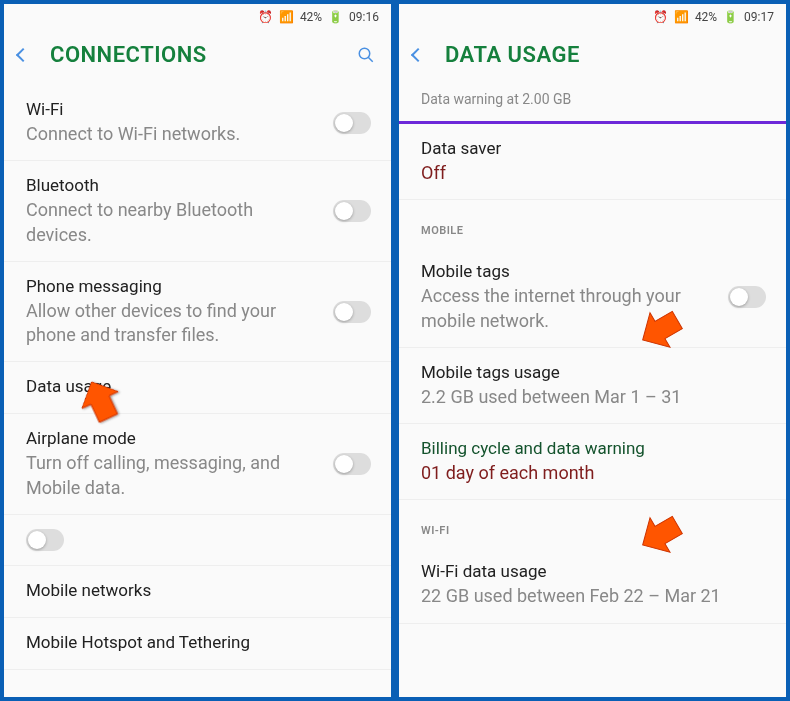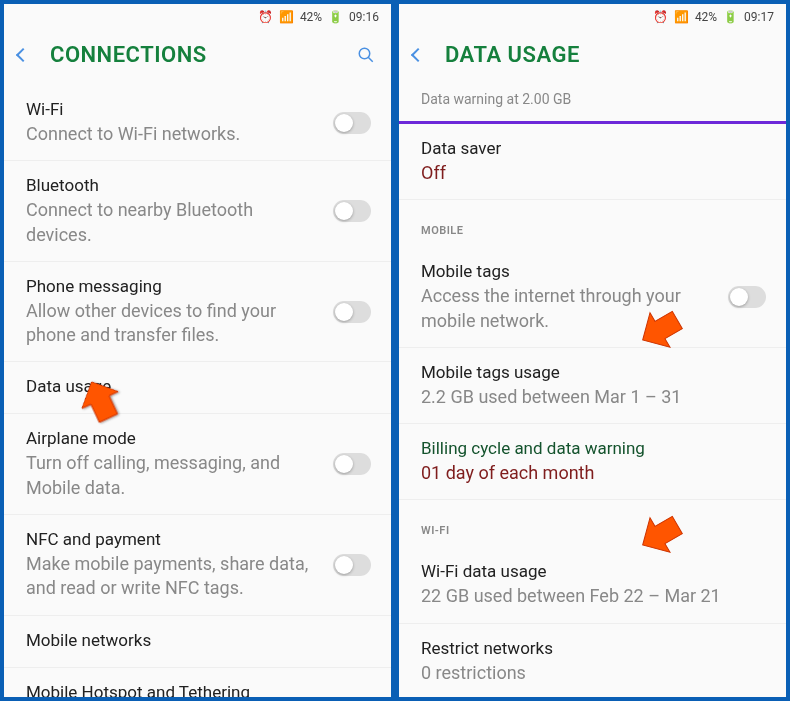--- a/index.html
+++ b/index.html
@@ -162,24 +162,20 @@
       </div>
     </div>
     <div class="item">
       <div class="item-text">
         <div class="item-title">Airplane mode</div>
         <div class="item-sub">Turn off calling, messaging, and Mobile data.</div>
       </div>
       <div class="toggle"></div>
     </div>
     <div class="item">
-      <div class="item-text">
-        <div class="item-title">NFC and payment</div>
-        <div class="item-sub">Make mobile payments, share data, and read or write NFC tags.</div>
-      </div>
       <div class="toggle"></div>
     </div>
     <div class="item">
       <div class="item-text">
         <div class="item-title">Mobile networks</div>
       </div>
     </div>
     <div class="item">
       <div class="item-text">
         <div class="item-title">Mobile Hotspot and Tethering</div>
@@ -226,26 +222,20 @@
       <div class="item-text">
         <div class="item-title" style="color:#14532d">Billing cycle and data warning</div>
         <div class="item-sub accent">01 day of each month</div>
       </div>
     </div>
     <div class="section-header">WI-FI</div>
     <div class="item">
       <div class="item-text">
         <div class="item-title">Wi-Fi data usage</div>
         <div class="item-sub">22 GB used between Feb 22 – Mar 21</div>
-      </div>
-    </div>
-    <div class="item">
-      <div class="item-text">
-        <div class="item-title">Restrict networks</div>
-        <div class="item-sub">0 restrictions</div>
       </div>
     </div>
   </div>
 </div>
 
 <svg class="arrow" style="left:75px; top:375px;" viewBox="0 0 50 50">
   <defs>
       <filter id="s1">
         <feDropShadow dx="1" dy="1" stdDeviation="1" flood-opacity="0.4"></feDropShadow>
       </filter>

